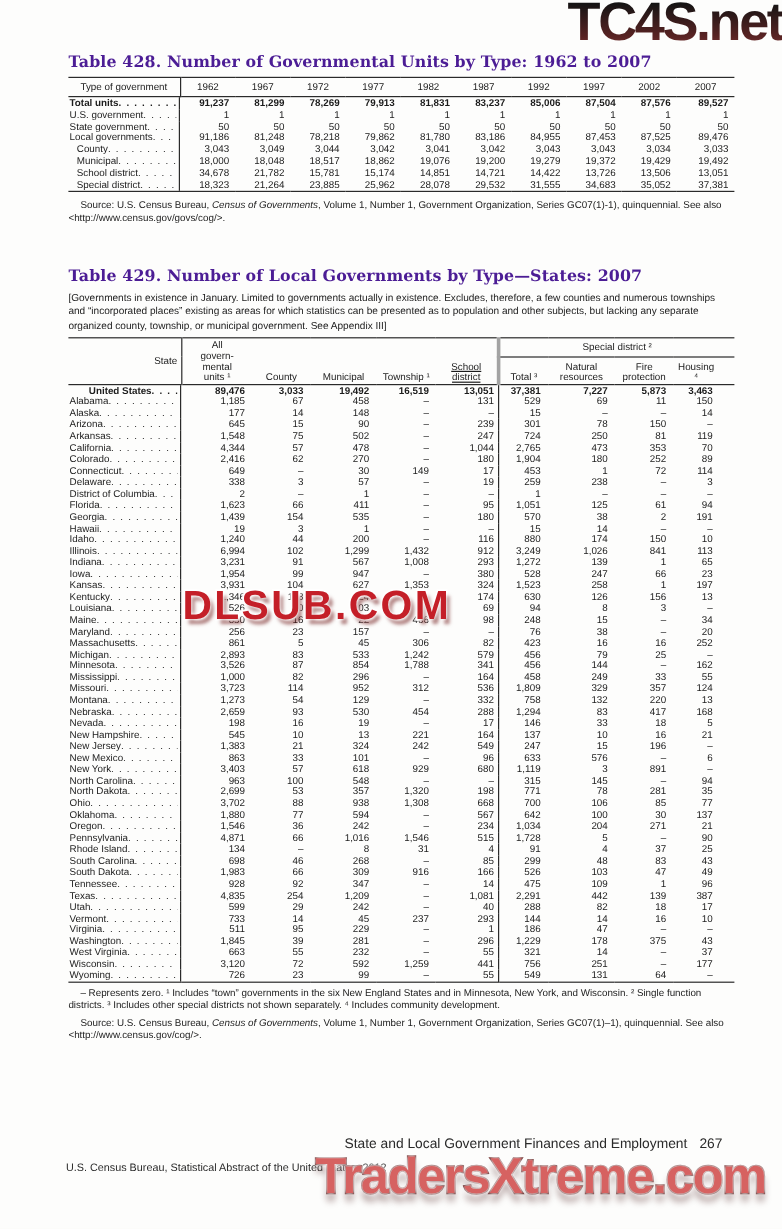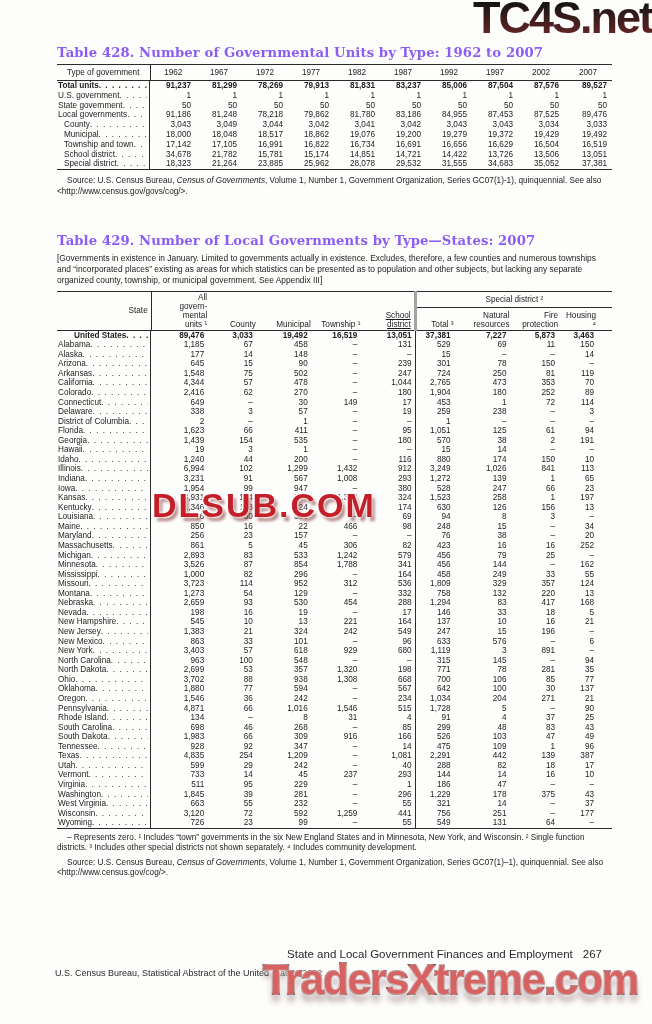--- a/index.html
+++ b/index.html
@@ -1,19 +1,19 @@
 <!DOCTYPE html>
 <html><head>
 <meta charset="utf-8">
 <style>
   html,body{margin:0;padding:0;}
   body{width:652px;height:1024px;background:#f4f4f2;overflow:hidden;}
   .page{position:relative;width:652px;height:1024px;background:#fdfdfc;font-family:"Liberation Sans",sans-serif;color:#1c1c1c;}
   .content{position:absolute;left:57px;top:0;width:555px;}
-  .tbl-title{font-family:"DejaVu Serif",serif;font-weight:bold;font-size:13.2px;letter-spacing:.1px;color:#8b5cf6;}
+  .tbl-title{font-family:"DejaVu Serif",serif;font-weight:bold;font-size:13.2px;letter-spacing:.1px;color:#4c1d95;}
   .t428-title{margin-top:45px;margin-bottom:4px;}
   .t429-title{margin-top:36px;margin-bottom:5px;}
   table{border-collapse:collapse;table-layout:fixed;width:555px;}
   #t428{border-top:1.6px solid #2a2a2a;border-bottom:1.2px solid #2a2a2a;}
   #t428 thead th{border-bottom:1.2px solid #2a2a2a;font-weight:normal;font-size:8.2px;line-height:15px;height:15px;padding:0;}
   #t428 td{font-size:8.2px;line-height:9.8px;height:9.8px;padding:0 5px 0 0;text-align:right;white-space:nowrap;}
   #t429{border-top:1.2px solid #2a2a2a;border-bottom:1.2px solid #2a2a2a;margin-top:4px;}
   #t429 thead th{font-weight:normal;font-size:8.2px;padding:1px 3px;vertical-align:bottom;}
   #t429 thead{border-bottom:1.4px solid #2a2a2a;}
   #t429 td{font-size:8.2px;line-height:9.57px;height:9.57px;padding:0 6px 0 0;text-align:right;white-space:nowrap;}
@@ -24,21 +24,21 @@
   .dots{flex:1;overflow:hidden;white-space:nowrap;color:#1c1c1c;}
   .dots::after{content:" . . . . . . . . . . . . . . . . . . . . . . . . . . . .";letter-spacing:1px;}
   tr.bold td{font-weight:bold;}
   .corner{border-right:1px solid #2a2a2a;}
   .pre{white-space:pre-line;}
   #t429 th.c-state{vertical-align:middle;border-right:1px solid #2a2a2a;text-align:right;}
   #t429 th.c-school{border-right:3px solid #a3a3a3;text-decoration:underline;}
   #t429 th.c-special{text-align:center;vertical-align:middle;border-bottom:1px solid #2a2a2a;height:13px;padding:1px 0;}
   #t429 td:nth-child(6){border-right:1px solid #2a2a2a;padding-right:3px;}
   #t429 td:nth-child(10){padding-right:18px;}
-  #t429 th.num{text-align:right;}
+  #t429 th.num{}
   #t429 th.c-housing{padding-right:16px;}
   .src{font-size:8.2px;line-height:10.4px;margin:6px 0 0 0;text-indent:10px;color:#222;}
   .note{font-size:8.4px;line-height:11.2px;margin:3px 0 0 0;color:#222;}
   .foot{font-size:8.2px;line-height:10.4px;margin:4px 0 0 0;text-indent:10px;color:#222;}
   .running{position:absolute;top:948px;right:50px;font-size:11.5px;color:#2a2a2a;white-space:nowrap;}
   .running .pagenum{padding-left:10px;}
   .credit{position:absolute;top:968px;left:55px;font-size:9px;color:#2a2a2a;white-space:nowrap;}
   
   .wm{position:absolute;font-weight:800;white-space:nowrap;z-index:9;}
   .wm-top{top:-8px;right:0px;font-size:45px;letter-spacing:-2px;
@@ -181,36 +181,20 @@
             <td>18,862</td>
             <td>19,076</td>
             <td>19,200</td>
             <td>19,279</td>
             <td>19,372</td>
             <td>19,429</td>
             <td>19,492</td>
           </tr>
           <tr>
             <td class="lbl ind">
-              <span class="txt">Township and town</span>
-              <span class="dots"></span>
-            </td>
-            <td>17,142</td>
-            <td>17,105</td>
-            <td>16,991</td>
-            <td>16,822</td>
-            <td>16,734</td>
-            <td>16,691</td>
-            <td>16,656</td>
-            <td>16,629</td>
-            <td>16,504</td>
-            <td>16,519</td>
-          </tr>
-          <tr>
-            <td class="lbl ind">
               <span class="txt">School district</span>
               <span class="dots"></span>
             </td>
             <td>34,678</td>
             <td>21,782</td>
             <td>15,781</td>
             <td>15,174</td>
             <td>14,851</td>
             <td>14,721</td>
             <td>14,422</td>

